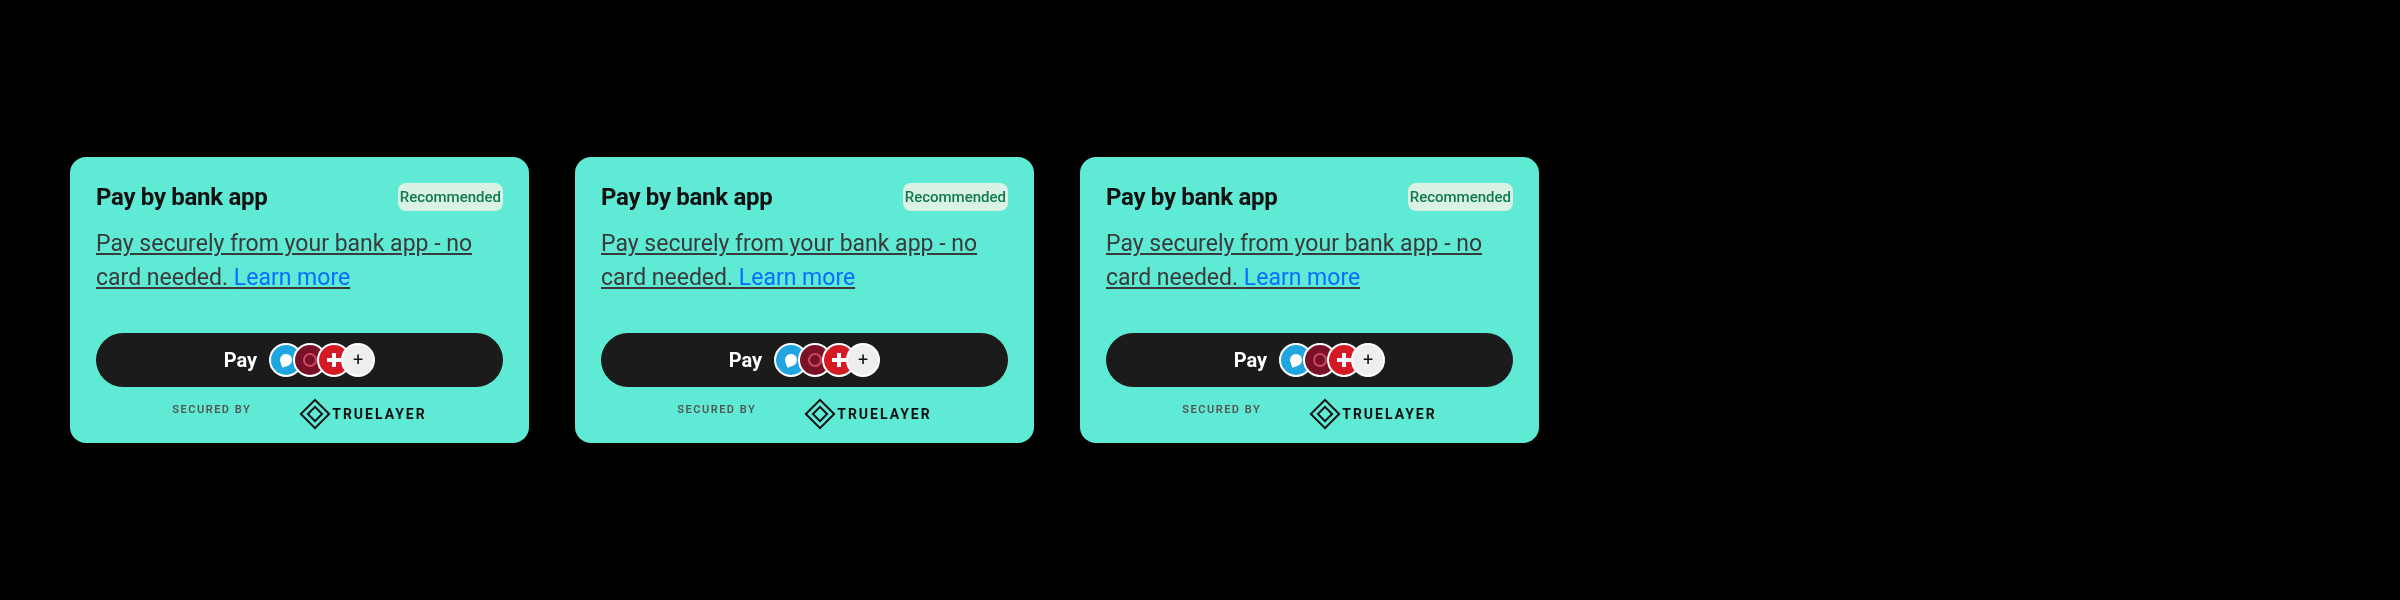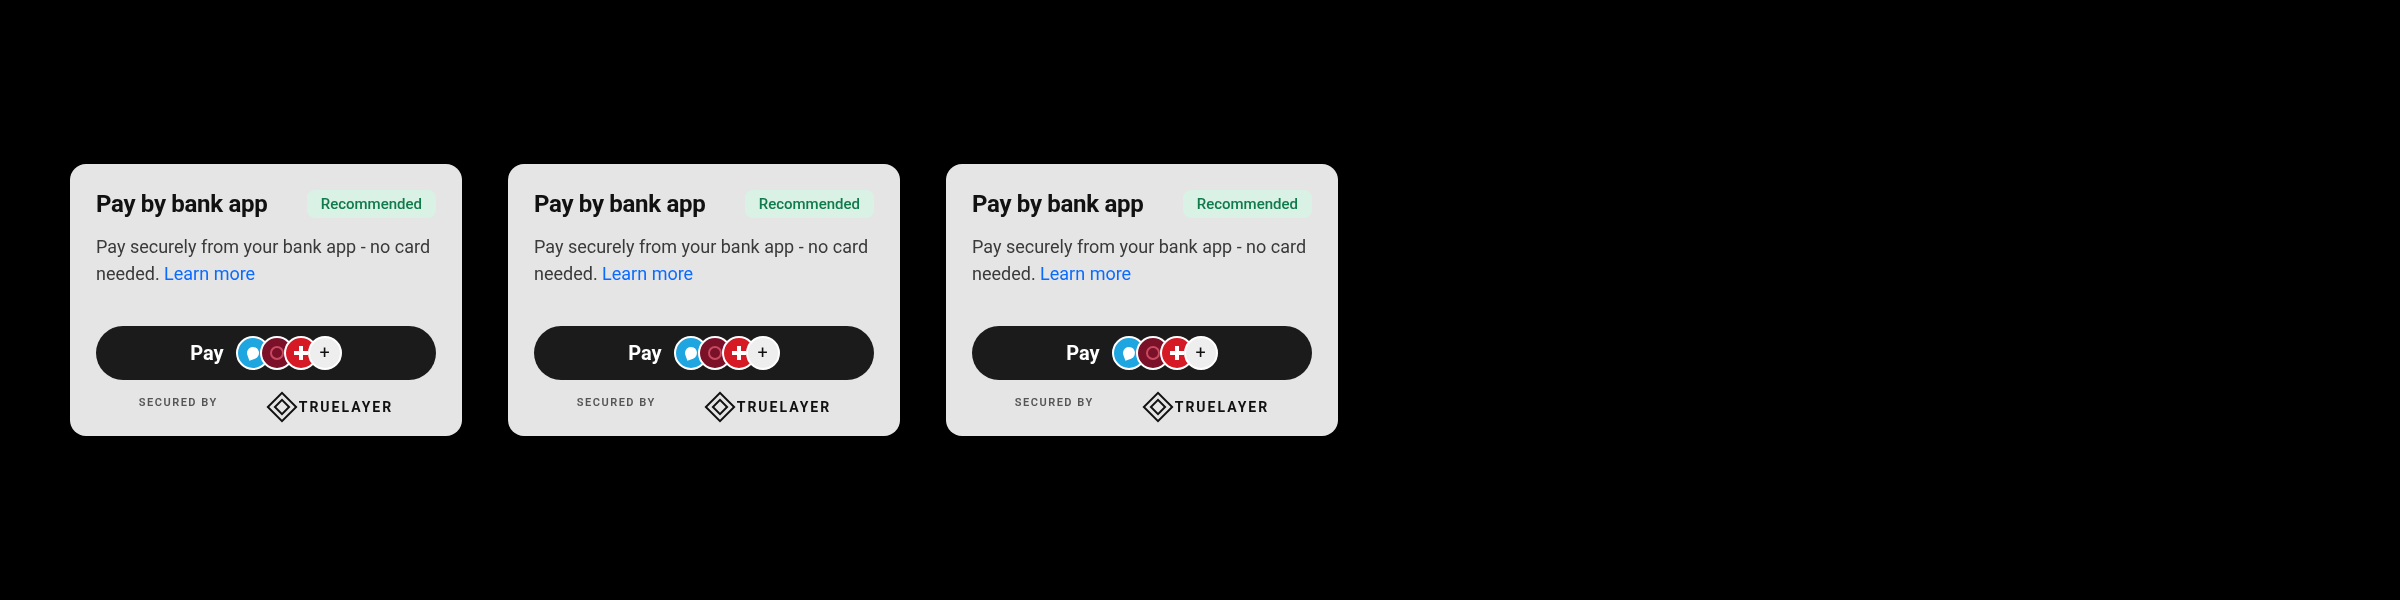--- a/index.html
+++ b/index.html
@@ -8,22 +8,22 @@
     background:#000;
     font-family:-apple-system,BlinkMacSystemFont,"Segoe UI",Roboto,Helvetica,Arial,sans-serif;
     -webkit-font-smoothing:antialiased;
     display:flex;
     align-items:center;
     gap:46px;
     padding-left:70px;
     box-sizing:border-box;
   }
   .card{
-    width:392px;
-    background:#e5e5e5;
+    width:459px;
+    background:#5eead4;
     border-radius:16px;
     padding:26px 26px 18px 26px;
     box-sizing:border-box;
     display:flex;
     flex-direction:column;
   }
   .card-header{
     display:flex;
     align-items:center;
     justify-content:space-between;
@@ -32,28 +32,29 @@
     font-size:24px;
     font-weight:700;
     color:#111;
     letter-spacing:-0.3px;
   }
   .badge{
     background:#d9f2e5;
     color:#0f7a4a;
     font-size:15px;
     font-weight:500;
-    padding:5px 14px;
+    padding:5px 2px;
     border-radius:8px;
   }
   .desc{
     margin-top:16px;
-    font-size:18px;
+    font-size:23px;
     line-height:1.45;
     color:#3a3a3a;
+    text-decoration:underline;
   }
   .link{
     color:#0a6cff;
     cursor:pointer;
   }
   .pay-btn{
     margin-top:39px;
     background:#1b1b1b;
     color:#fff;
     border:none;

